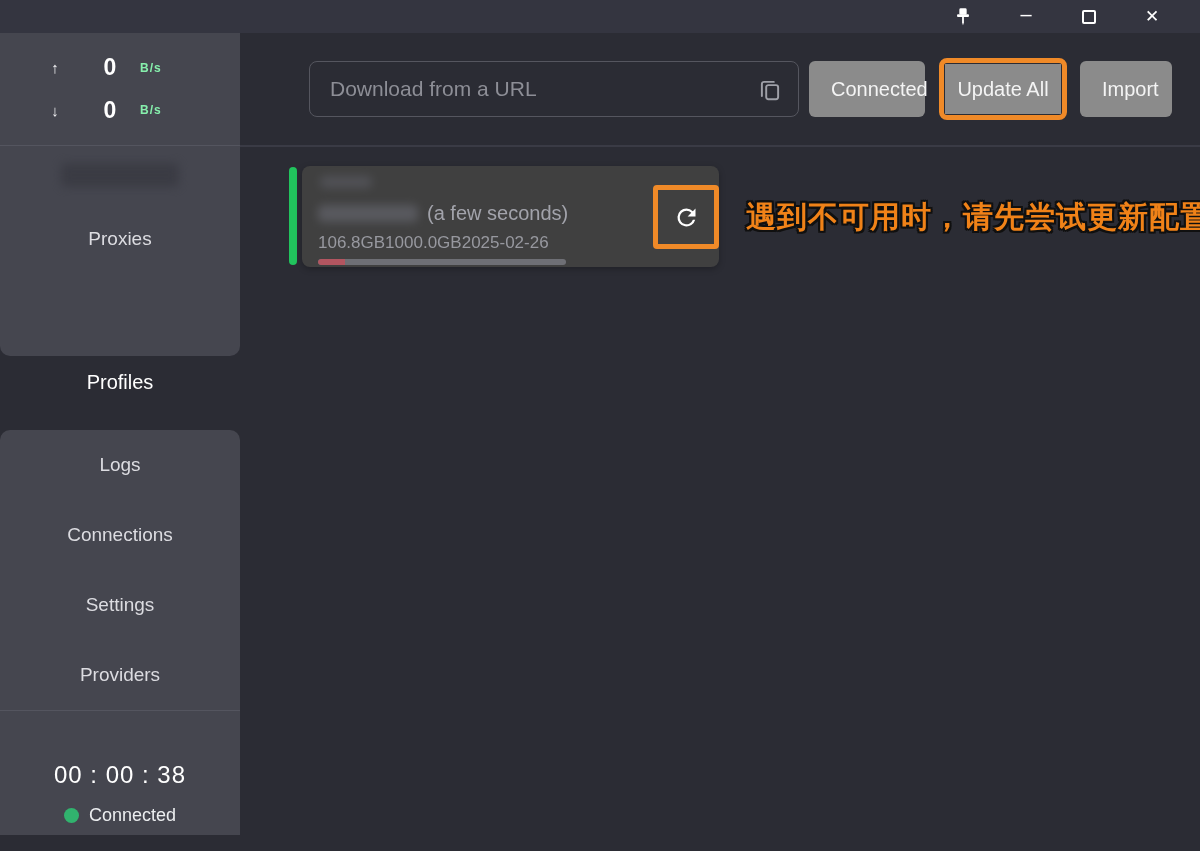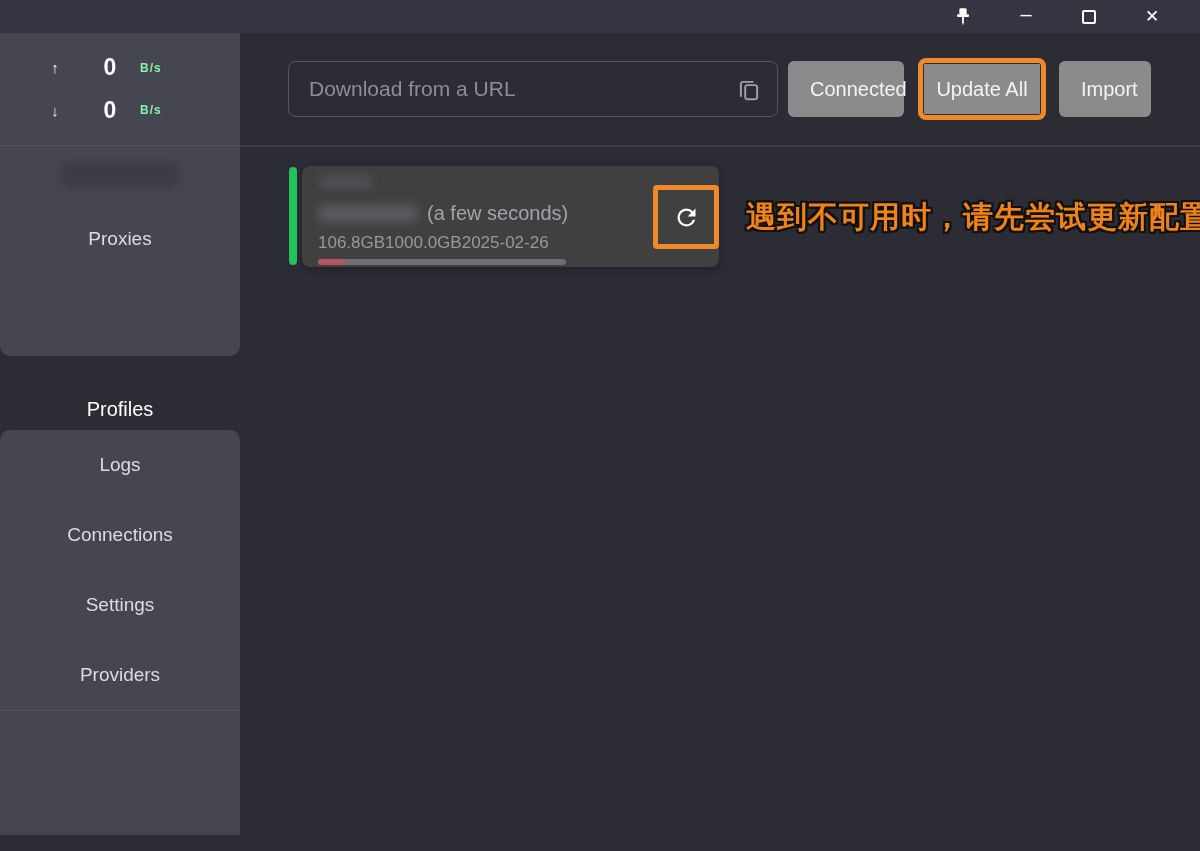--- a/index.html
+++ b/index.html
@@ -44,40 +44,40 @@
 
   .logo-blur-area { height:58px; display:flex; align-items:center; justify-content:center; }
   .blur-blob { filter:blur(5px); border-radius:5px; }
   .logo-blob { width:118px; height:24px; background:#393a42; opacity:.85; }
 
   .nav-item {
     height:70px; display:flex; align-items:center; justify-content:center;
     font-size:19px; color:#dcdce1; cursor:pointer;
   }
   .nav-selected {
-    position:absolute; top:339px; height:74px; width:240px;
+    position:absolute; top:312px; height:74px; width:240px;
     display:flex; align-items:center; justify-content:center;
     font-size:20px; color:#ffffff; cursor:pointer;
   }
   .status-area { padding-top:50px; display:flex; flex-direction:column; align-items:center; }
   .uptime { font-size:24px; color:#ffffff; letter-spacing:1px; }
   .conn-row { margin-top:16px; display:flex; align-items:center; gap:10px; }
   .conn-dot { width:15px; height:15px; border-radius:50%; background:#31b36e; }
   .conn-label { font-size:18px; color:#eceef0; }
 
   
   .main { position:absolute; top:33px; left:240px; right:0; bottom:0; }
   .toolbar {
     height:114px; display:flex; align-items:center; padding-left:48px;
     border-bottom:2px solid #3a3b45;
   }
   .url-input-wrap {
     position:relative; width:490px; height:56px;
     border:1px solid #55565f; border-radius:8px;
-    display:flex; align-items:center;
+    display:flex; align-items:center;margin-left:21px;
   }
   .url-input {
     width:100%; height:100%; background:transparent; border:none; outline:none;
     font-family:"Liberation Sans", sans-serif;
     font-size:21px; color:#d8d8dc; padding:0 52px 0 20px;
   }
   .url-input::placeholder { color:#8d8e96; opacity:1; }
   .copy-btn {
     position:absolute; right:14px; top:14px; width:28px; height:28px;
     display:flex; align-items:center; justify-content:center; cursor:pointer;
@@ -190,20 +190,27 @@
     <div class="nav-selected">Profiles</div>
 
     <div class="side-panel panel-bottom">
       <nav>
         <div class="nav-item">Logs</div>
         <div class="nav-item">Connections</div>
         <div class="nav-item">Settings</div>
         <div class="nav-item">Providers</div>
       </nav>
       <div class="side-divider"></div>
+      <div class="status-area">
+        <div class="uptime">00 : 00 : 38</div>
+        <div class="conn-row">
+          <span class="conn-dot"></span>
+          <span class="conn-label">Connected</span>
+        </div>
+      </div>
     </div>
   </aside>
 
   <main class="main">
 
     <div class="toolbar">
       <div class="url-input-wrap">
         <input class="url-input" type="text" placeholder="Download from a URL" style="">
         <div class="copy-btn">
           <svg width="26" height="26" viewBox="0 0 24 24" fill="none" stroke="#9fa0a8" stroke-width="1.8" stroke-linecap="round" stroke-linejoin="round">

